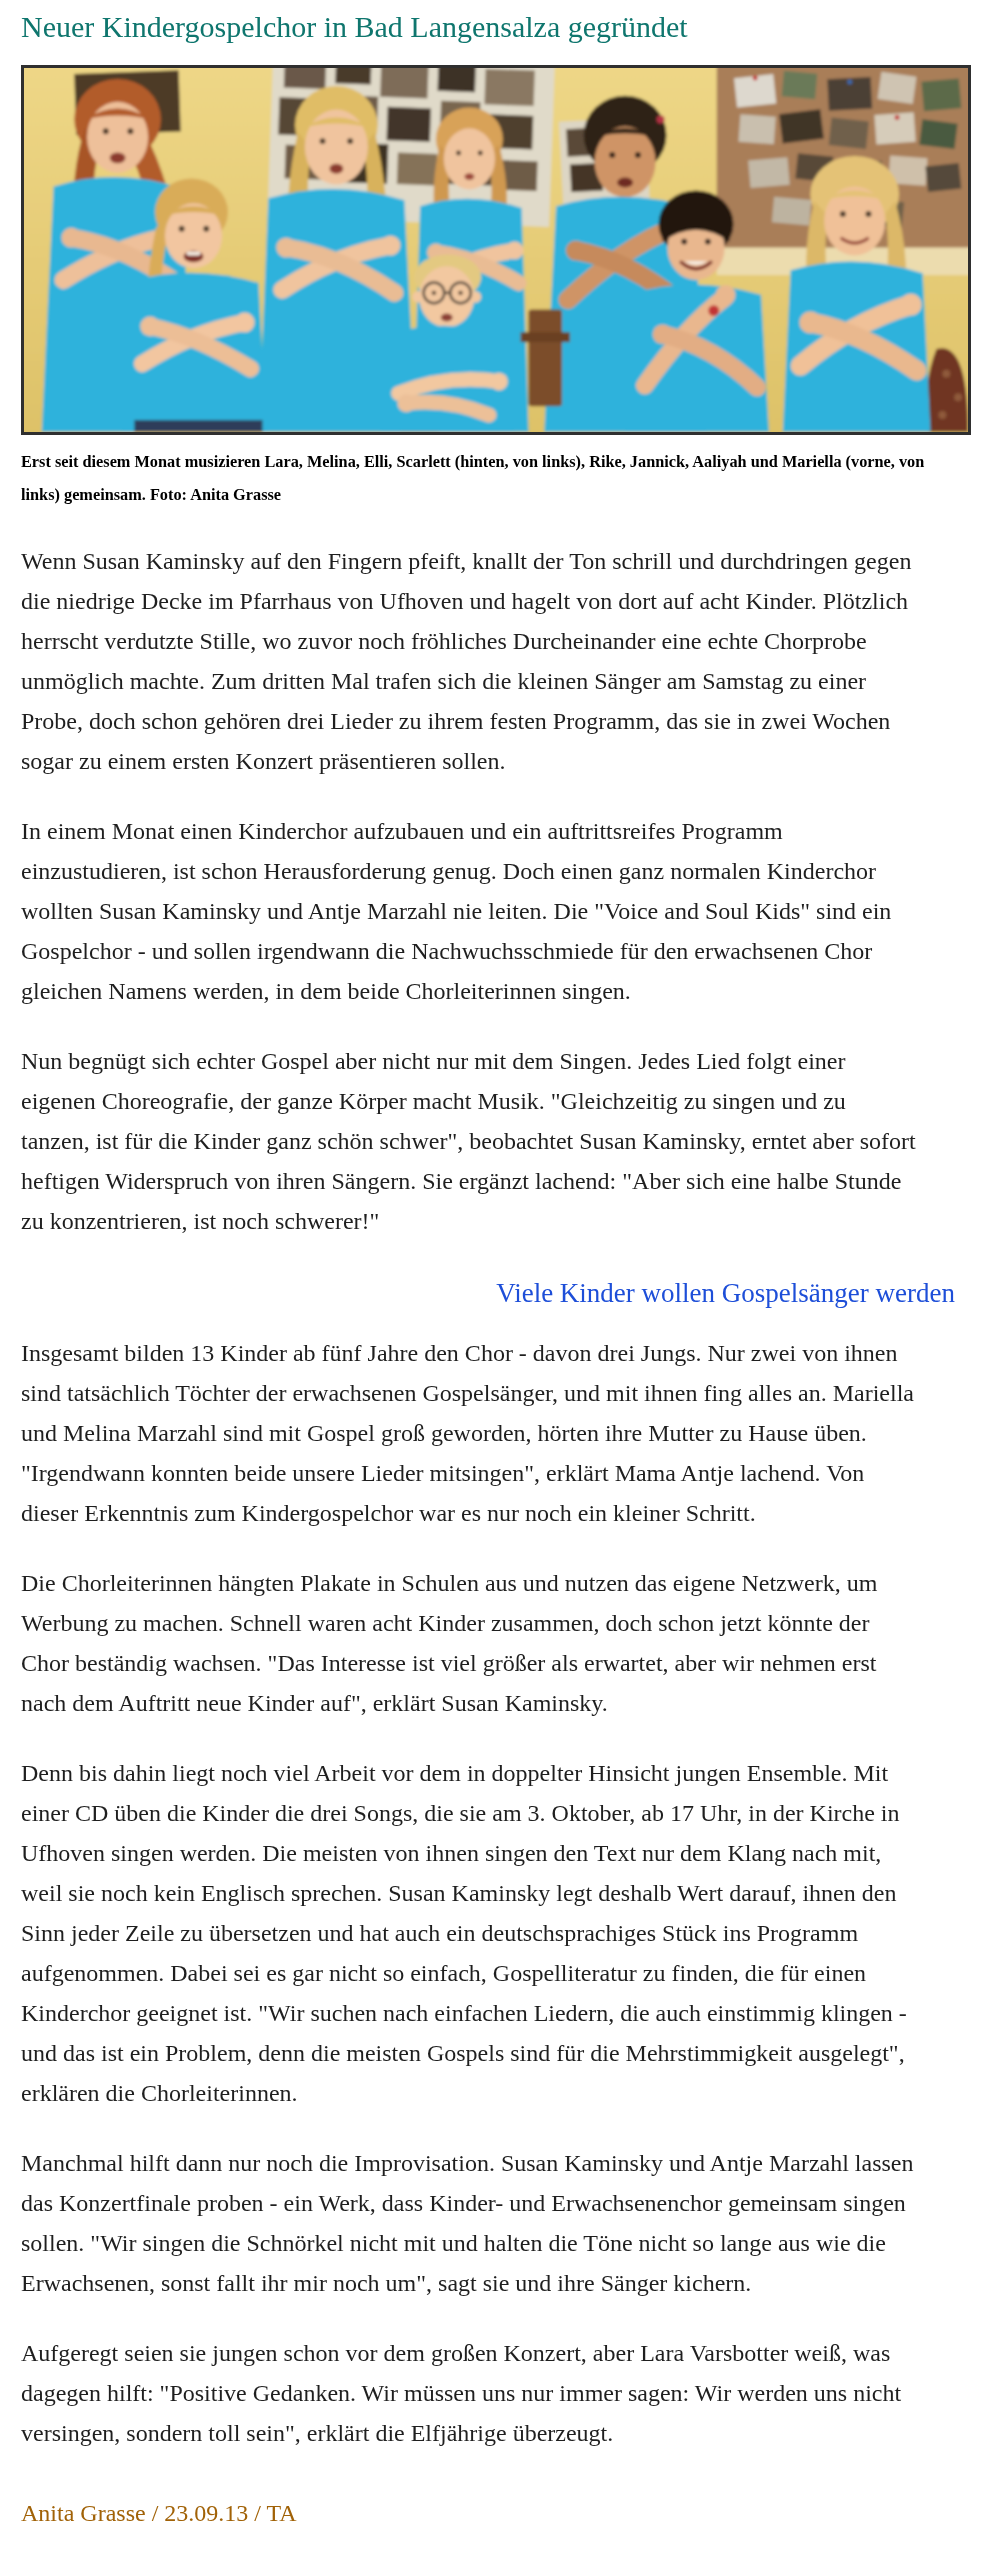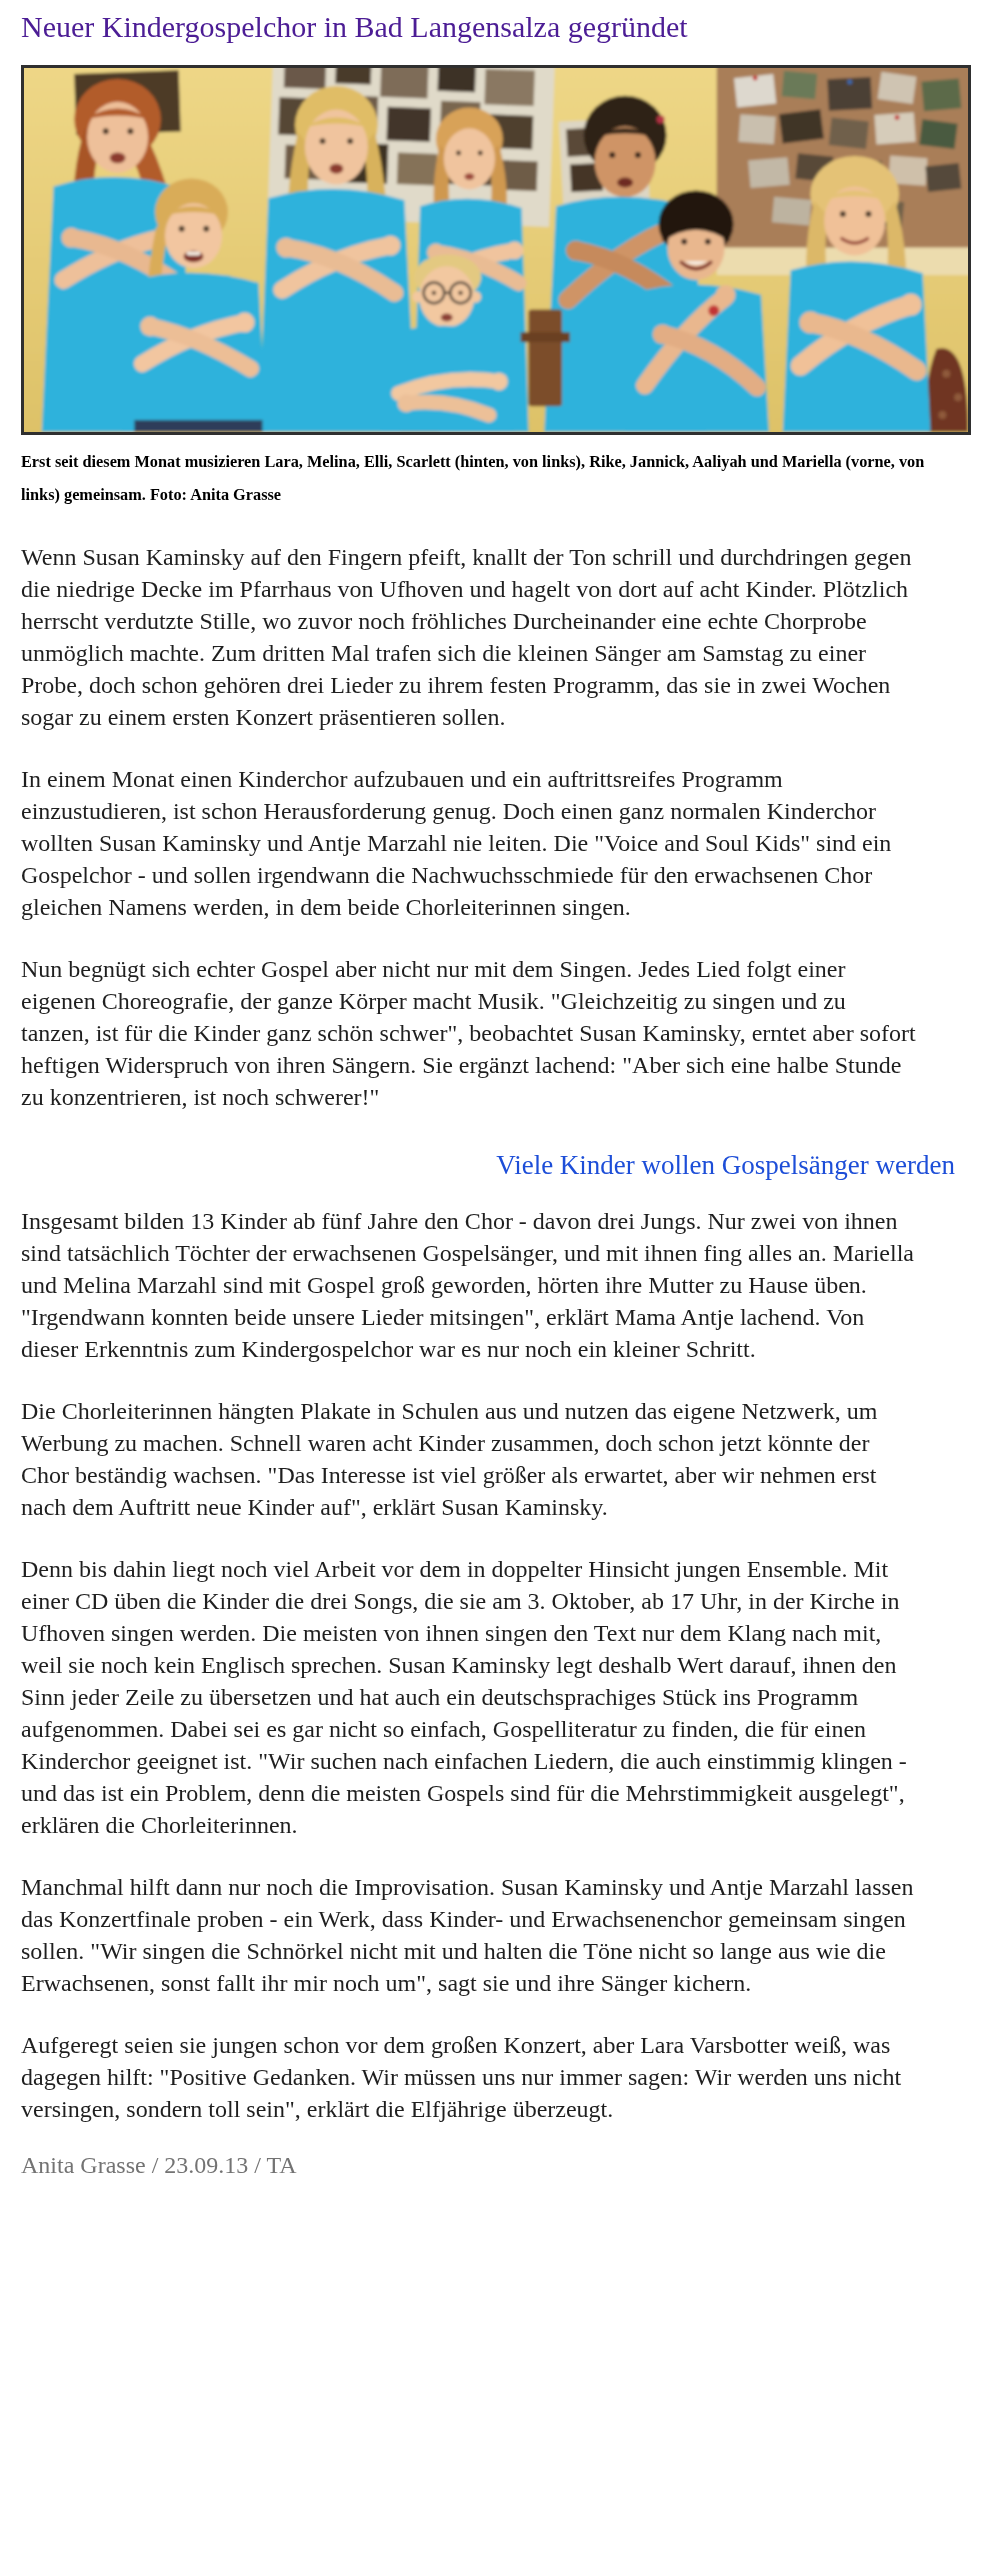--- a/index.html
+++ b/index.html
@@ -8,21 +8,21 @@
     font-family: "Liberation Serif", "DejaVu Serif", serif;
     color: #1d1d1d;
     -webkit-font-smoothing: antialiased;
   }
   .page { padding: 8px 30px 12px 21px; }
 
   h1.title {
     font-size: 30px;
     line-height: 37px;
     font-weight: 400;
-    color: #4c1d95;
+    color: #0f766e;
     margin: 0 0 20px 0;
   }
 
   figure.photo-frame {
     margin: 0;
     width: 944px;
     height: 364px;
     border: 3px solid #2f2f2f;
     background: #e8cf7c;
     overflow: hidden;
@@ -42,42 +42,42 @@
     font-size: 24px;
     line-height: 33px;
     font-weight: 700;
     color: #161616;
     max-width: 907px;
     margin: 24px 0 0 0;
   }
 
   p.body {
     font-size: 24px;
-    line-height: 32px;
+    line-height: 40px;
     font-weight: 400;
     color: #1f1f1f;
     max-width: 895px;
     margin: 30px 0 0 0;
   }
 
   h2.subhead {
     font-size: 27px;
     line-height: 35px;
     font-weight: 400;
     color: #1d4ed8;
     margin: 35px 0 0 0;
     text-align: right;
   }
   h2.subhead + p.body { margin-top: 22px; }
 
   .byline {
     font-size: 24px;
     line-height: 30px;
-    color: #737373;
-    margin-top: 25px;
+    color: #a16207;
+    margin-top: 45px;
   }
 </style>
 </head>
 <body>
 
 <div class="page">
 
   <h1 class="title">Neuer Kindergospelchor in Bad Langensalza gegründet</h1>
 
   <figure class="photo-frame">

